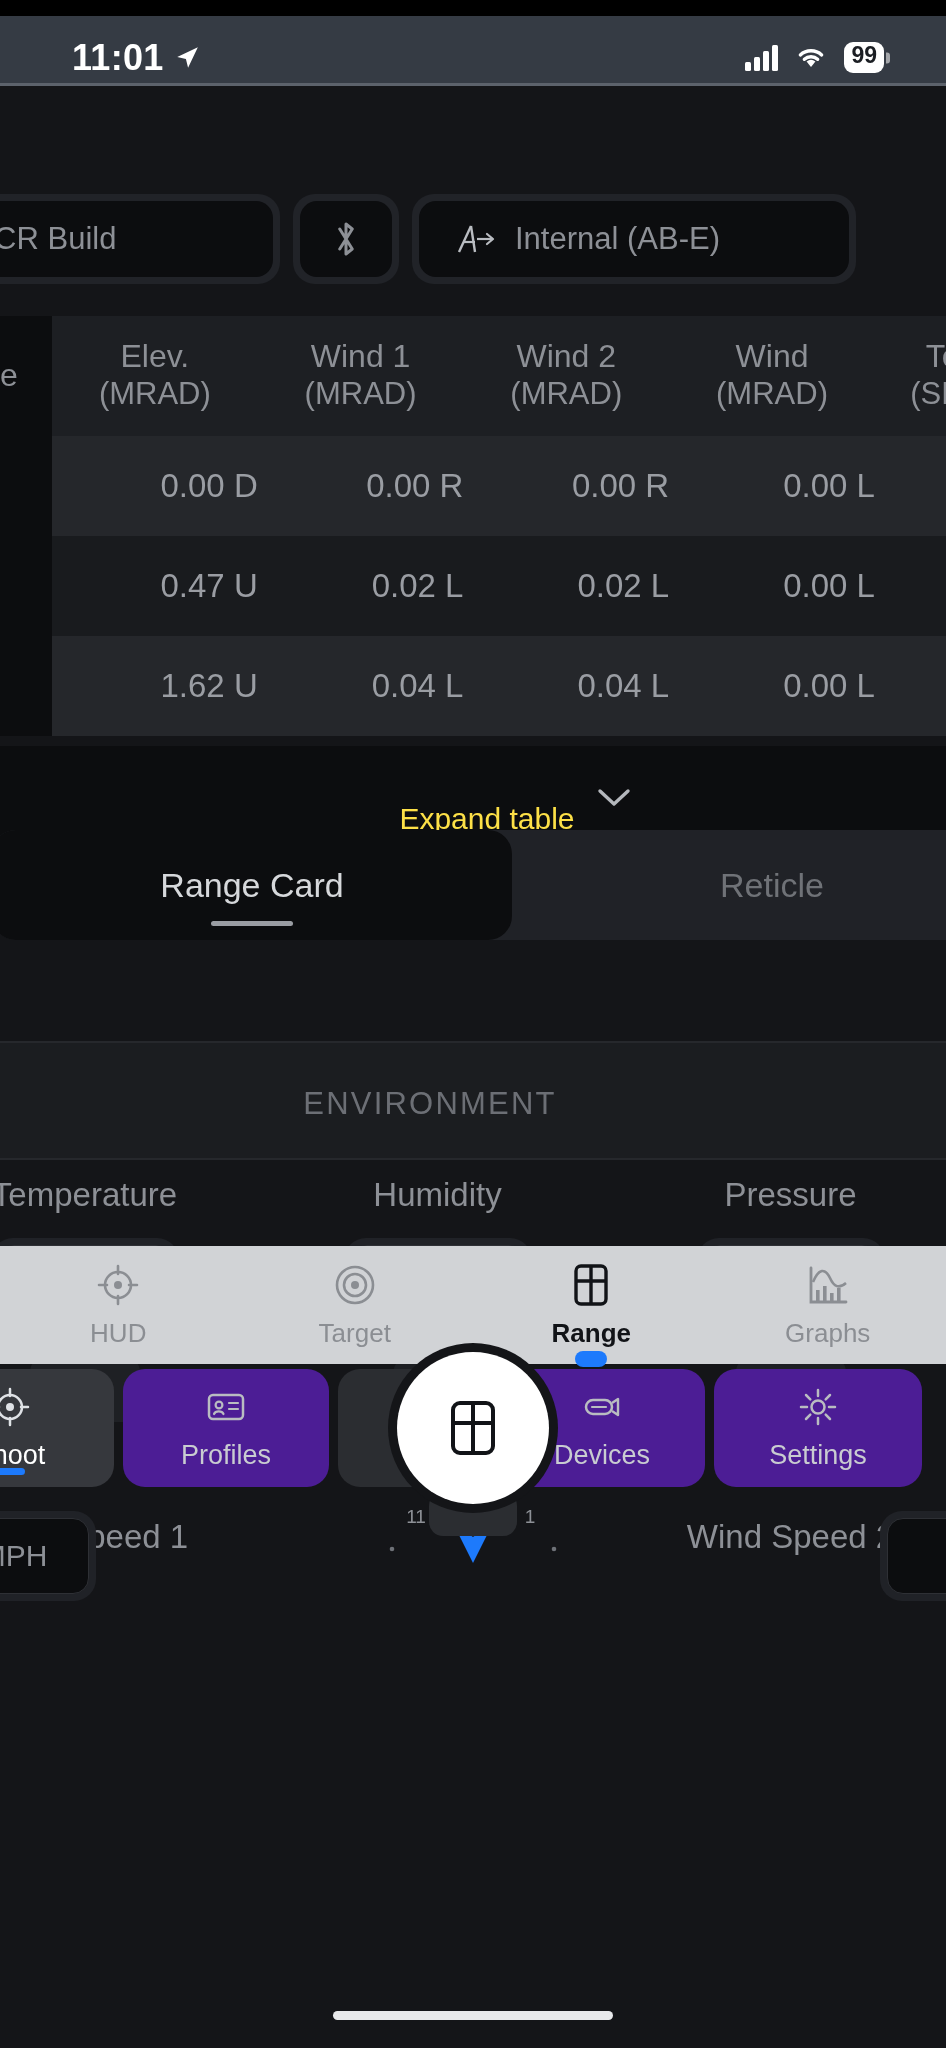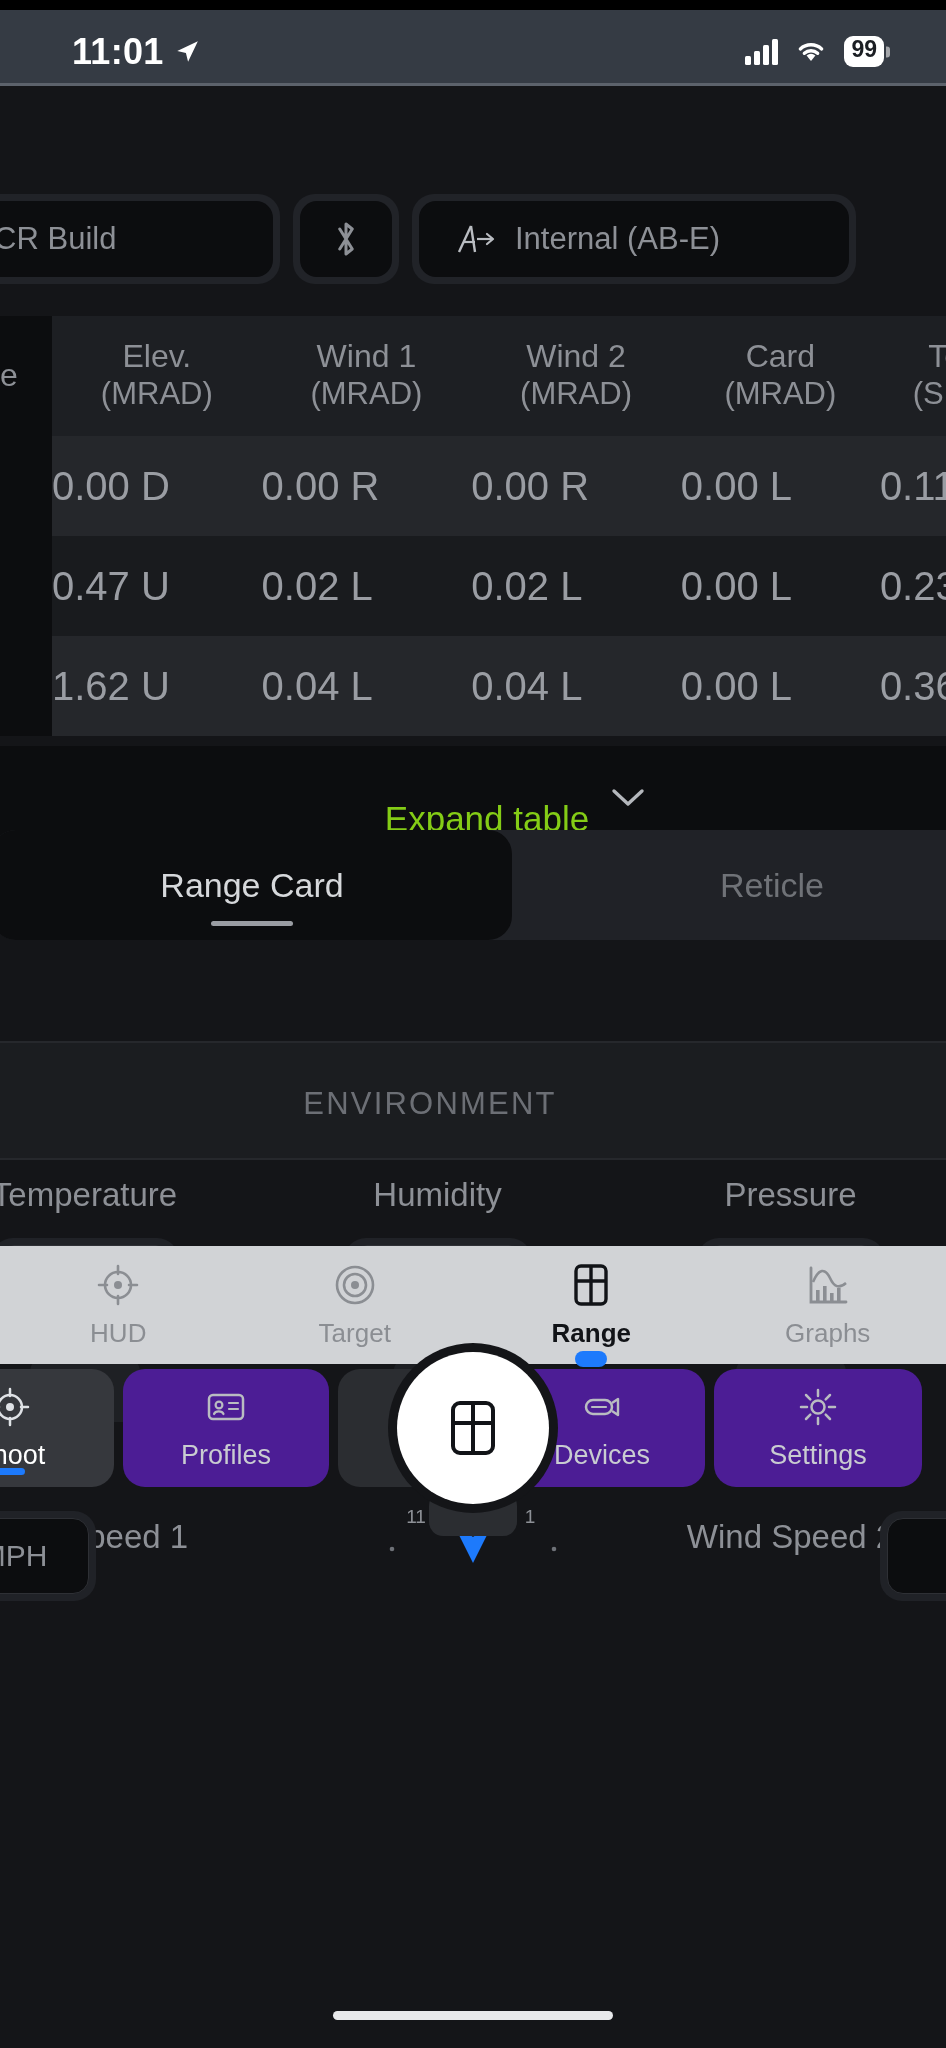--- a/index.html
+++ b/index.html
@@ -6,21 +6,21 @@
   html,body { background:#000; }
   body {
     width:946px; height:2048px;
     font-family:"Liberation Sans", sans-serif;
     overflow:hidden; position:relative;
     color:#fff;
   }
 
   
   .status-bar{
-    position:absolute; top:10px; left:0; width:946px; height:83px;
+    position:absolute; top:16px; left:0; width:946px; height:83px;
     background:#353b44; border-radius:0 0 0 0;
     display:flex; align-items:center; justify-content:space-between;
     padding:0 62px 0 72px;
   }
   .status-left{ display:flex; align-items:center; gap:10px; }
   .status-time{ font-size:36px; font-weight:700; letter-spacing:.3px; color:#fff;}
   .loc-arrow{ width:26px; height:26px; display:block; }
   .status-right{ display:flex; align-items:center; gap:17px; }
   .sig-bars{ display:flex; align-items:flex-end; gap:3px; height:26px;}
   .sig-bars i{ display:block; width:6px; background:#fff; border-radius:1.5px;}
@@ -78,34 +78,34 @@
     background:#1d1f23; color:#8d9096; font-weight:400;
     font-size:32px; line-height:1.18; padding:22px 0 24px 0;
     text-align:center; vertical-align:middle;
   }
   .tbl th .unit{ display:block; font-size:31px; }
   .tbl th.first-col, .tbl td.first-col{
     background:#0c0d0f; width:52px; padding:0;
   }
   .tbl th.first-col{ color:#8d9096; font-size:32px; text-align:left; padding-left:0;}
   .tbl td{
-    font-size:40px; color:#9a9da3; text-align:left; height:100px;
+    font-size:33px; color:#9a9da3; text-align:right; height:100px;
     padding:0;
   }
   .tbl tr.r-odd td{ background:#25272b; }
   .tbl tr.r-even td{ background:#191b1e; }
   .tbl tr.r-odd td.first-col, .tbl tr.r-even td.first-col{ background:#0c0d0f; }
 
   
   .expand-row{
     position:absolute; top:660px; left:0; width:1030px; height:102px;
     background:#0c0d0f; border-radius:0 24px 24px 0;
     display:flex; align-items:center; justify-content:center; gap:22px;
   }
-  .expand-label{ color:#84cc16; font-size:35px;margin-top:44px; }
+  .expand-label{ color:#fde047; font-size:30px;margin-top:44px; }
   .chev{ width:34px; height:20px; display:block; }
   .expand-shadow{
     position:absolute; top:645px; left:840px; width:120px; height:120px;
     background:#1d1f23; border-radius:26px; z-index:-1;
   }
 
   
   .seg{
     position:absolute; top:744px; left:-8px; width:1040px; height:110px;
     background:#202227; border-radius:24px; display:flex;
@@ -314,21 +314,21 @@
           </th>
           <th>
             <span>Wind 1</span>
             <span class="unit">(MRAD)</span>
           </th>
           <th>
             <span>Wind 2</span>
             <span class="unit">(MRAD)</span>
           </th>
           <th>
-            <span>Card</span>
+            <span>Wind</span>
             <span class="unit">(MRAD)</span>
           </th>
           <th>
             <span>ToF</span>
             <span class="unit">(SEC)</span>
           </th>
         </tr>
       </thead>
       <tbody>
         <tr class="r-odd">

